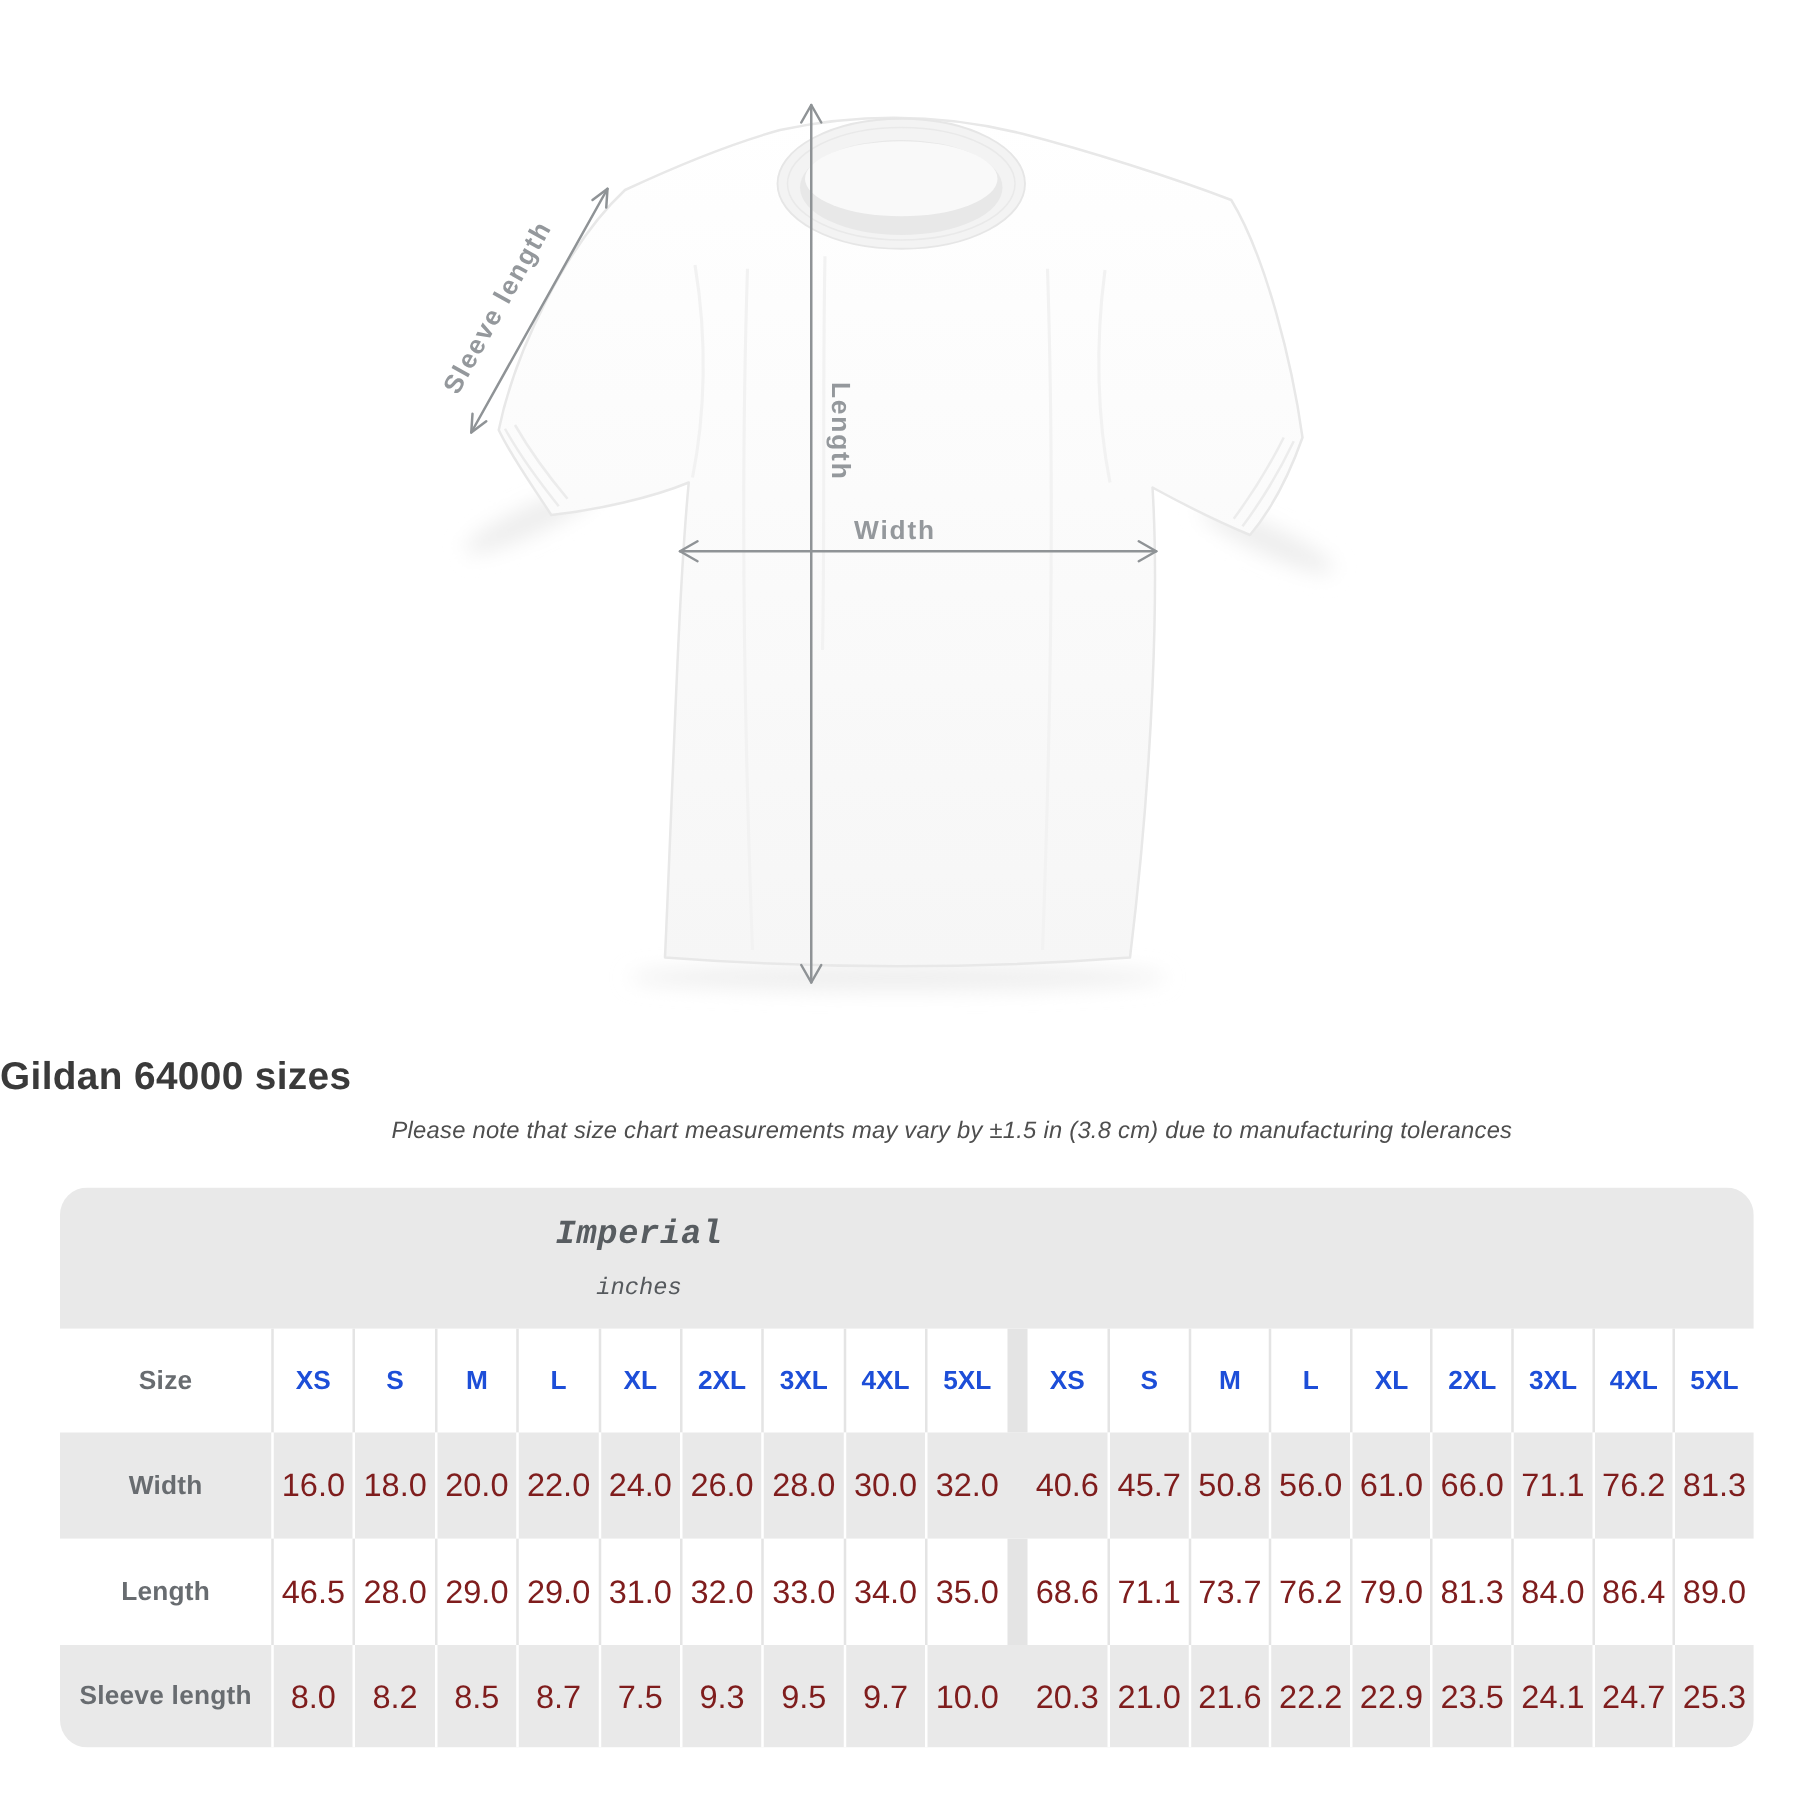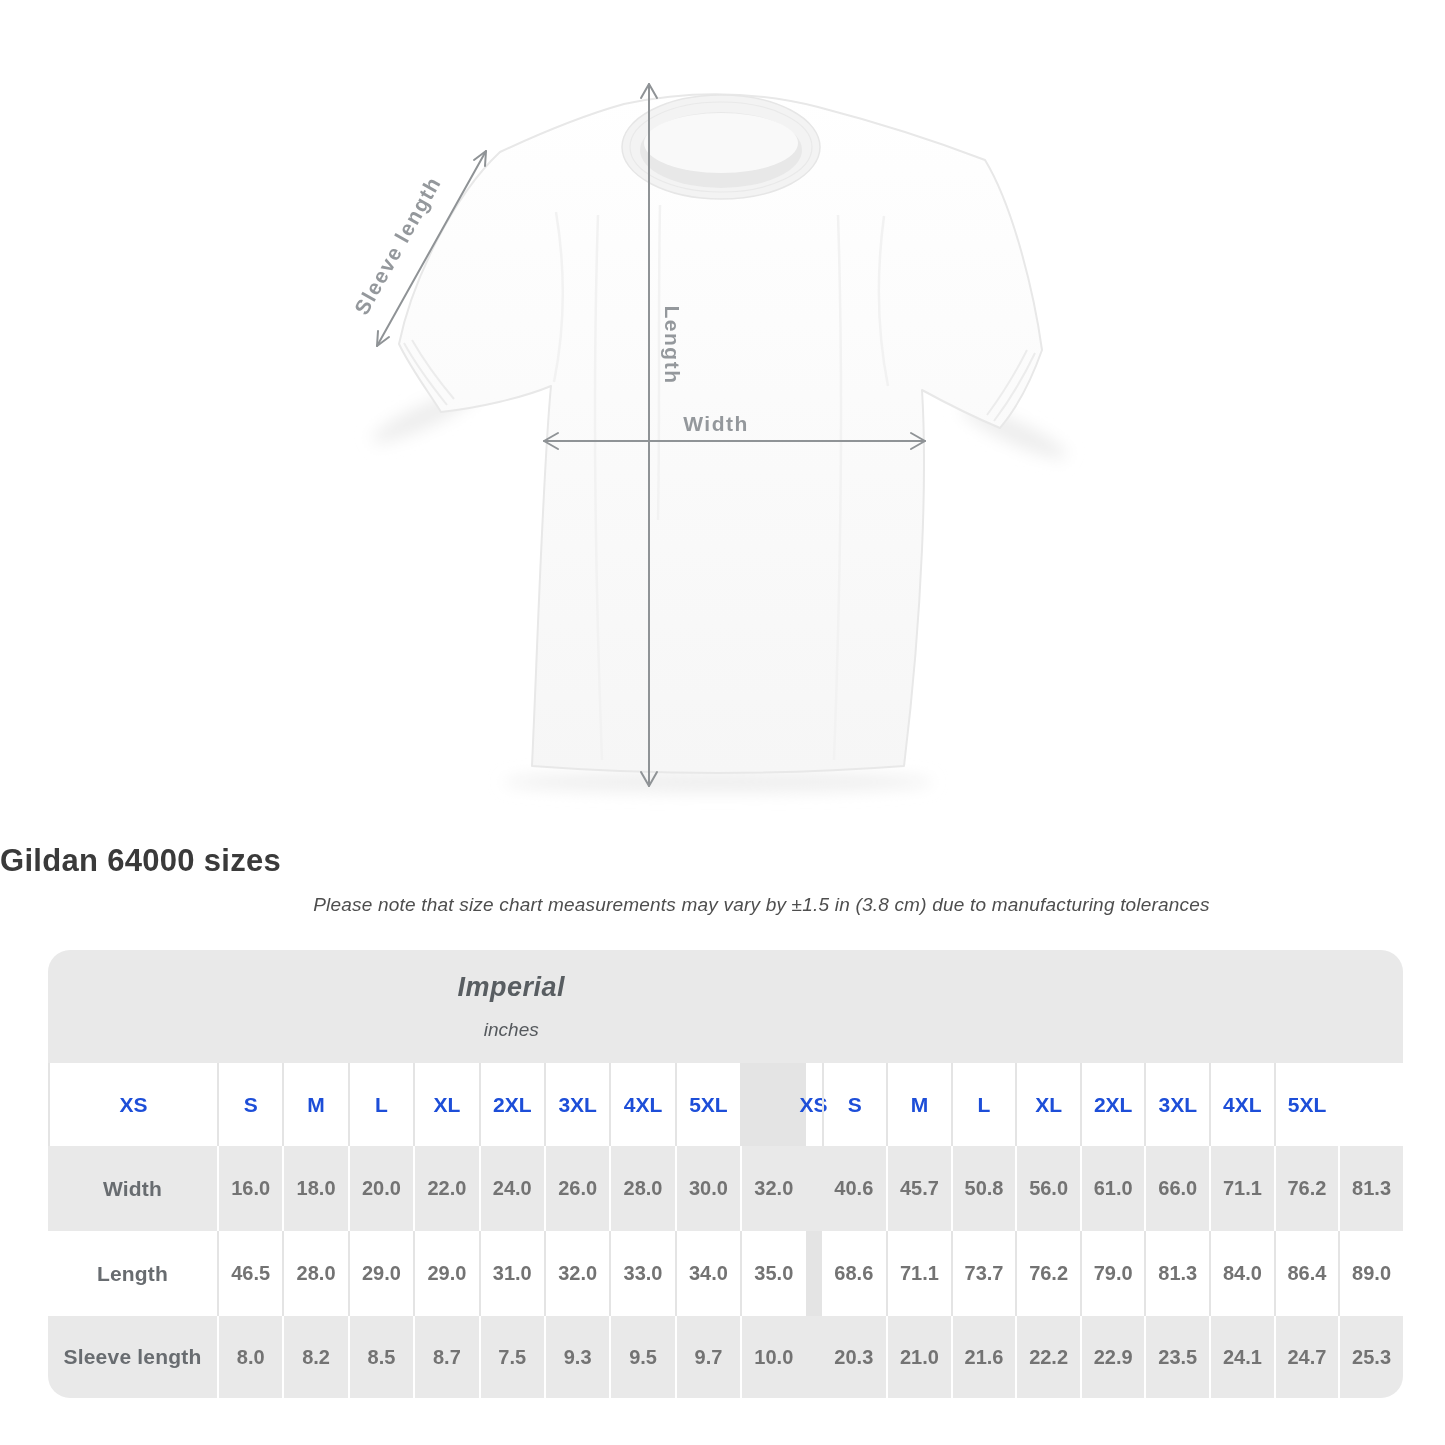--- a/index.html
+++ b/index.html
@@ -29,37 +29,37 @@
 
   
   .size-table{
     position:absolute;left:48px;top:950px;width:1355px;
     border-radius:22px;overflow:hidden;
   }
   .band{
     height:113px;background:#e9e9e9;
     display:grid;grid-template-columns:169px 588.6px 16px 581.4px;
   }
-  .unit-head{display:flex;flex-direction:column;align-items:center;justify-content:center;gap:16px;color:#585d61;}
+  .unit-head{display:flex;flex-direction:column;align-items:center;justify-content:center;gap:16px;color:#585d61;font-family:Liberation Mono, monospace;}
   .unit-title{font-size:27px;font-weight:bold;font-style:italic;letter-spacing:.5px;}
   .unit-sub{font-size:19px;font-style:italic;color:#55595d;}
 
   .trow{display:grid;grid-template-columns:169px repeat(9,65.4px) 16px repeat(9,64.6px);}
   .trow.rh{height:83px;}
   .trow.rd{height:85px;}
   .trow.rl{height:82px;}
   .r-w{background:#ffffff;}
   .r-g{background:#e9e9e9;}
   .c{display:flex;align-items:center;justify-content:center;}
   .r-w .bl{border-left:2px solid #e4e4e4;}
   .r-g .bl{border-left:2px solid #ffffff;}
   .r-w .gap{background:#e4e4e4;}
   .lbl{font-weight:bold;font-size:21px;color:#686c70;letter-spacing:.2px;}
   .sz{font-weight:bold;font-size:21px;color:#1d4ed8;}
-  .v{font-size:20px;color:#737373;font-weight:bold;}
+  .v{font-size:26px;color:#7f1d1d;}
 </style>
 </head>
 <body>
 
 <div class="stage">
 
   <svg class="shirt-svg" viewBox="0 0 1445 830">
     <defs>
       <linearGradient id="fabric" x1="0" y1="0" x2="0" y2="1">
         <stop offset="0" stop-color="#ffffff"></stop>
@@ -145,20 +145,21 @@
     <div class="band">
       <div></div>
       <div class="unit-head">
         <div class="unit-title">Imperial</div>
         <div class="unit-sub">inches</div>
       </div>
       <div></div>
     </div>
 
     <div class="trow rh r-w">
+      <div class="c lbl">Size</div>
       <div class="c sz bl">XS</div>
       <div class="c sz bl">S</div>
       <div class="c sz bl">M</div>
       <div class="c sz bl">L</div>
       <div class="c sz bl">XL</div>
       <div class="c sz bl">2XL</div>
       <div class="c sz bl">3XL</div>
       <div class="c sz bl">4XL</div>
       <div class="c sz bl">5XL</div>
       <div class="c gap"></div>

